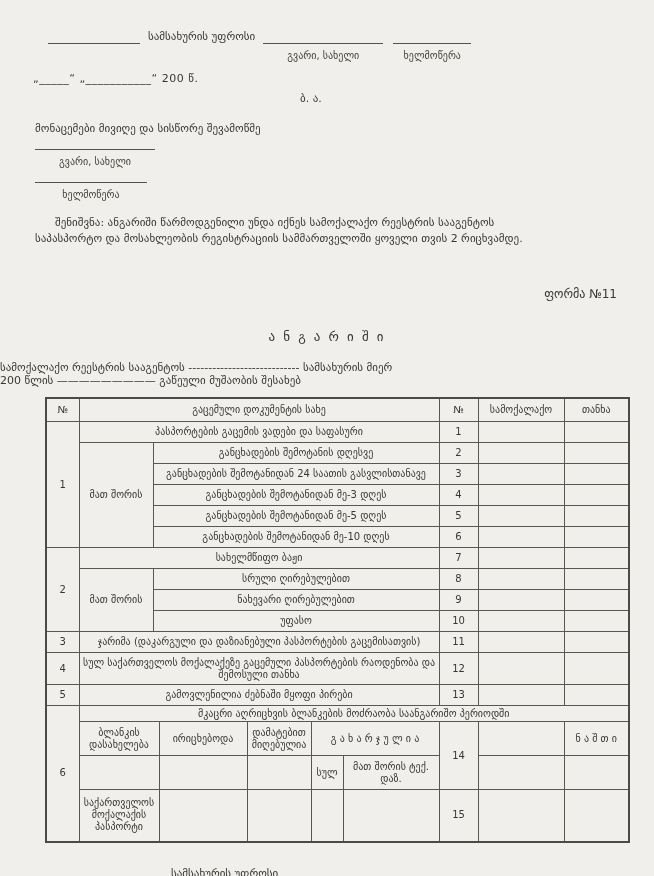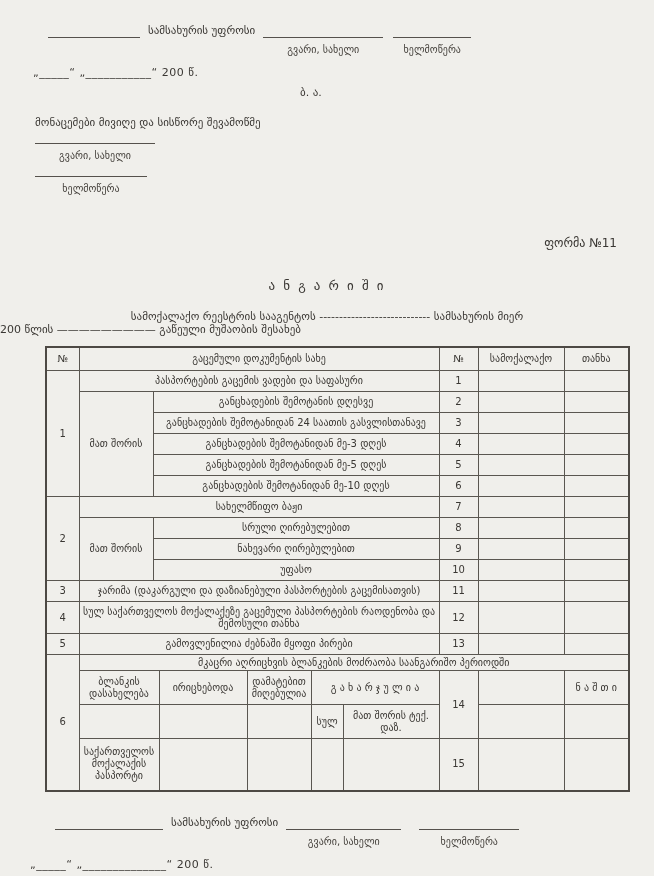--- a/index.html
+++ b/index.html
@@ -6,21 +6,21 @@
   .page{
     position:relative;
     width:654px;height:876px;
     margin:0 auto;
     background:#f0efeb;
     background-image:radial-gradient(ellipse at 50% 40%, #f3f2ee 0%, #eeedе8 70%, #e9e8e3 100%);
     font-family:"DejaVu Sans",sans-serif;
     color:#3a3733;
     overflow:hidden;
     box-sizing:border-box;
-    padding-top:24px;
+    padding-top:30px;
   }
   .row{display:flex;align-items:flex-start;}
   .ln{display:inline-block;border-bottom:1px solid #55514c;height:13px;}
   .field{display:inline-block;text-align:center;}
   .field .fln{display:block;border-bottom:1px solid #55514c;height:13px;width:100%;}
   .field .flabel{font-size:10px;margin-top:1px;color:#46423d;}
   .txt{font-size:11px;line-height:14px;}
 
   
   .sigrow-top{margin-left:48px;}
@@ -30,21 +30,21 @@
 
   
   .ver{margin-left:35px;margin-top:17px;flex-direction:column;}
   .ver .t{margin-right:28px;}
   .note{font-size:11px;line-height:16px;margin-top:13px;}
   .note .l1{margin-left:55px;}
   .note .l2{margin-left:35px;}
 
   .formno{text-align:right;padding-right:37px;font-size:12px;margin-top:40px;}
   .rtitle{text-align:center;font-size:13px;letter-spacing:2px;margin-top:28px;font-weight:bold;font-weight:normal;}
-  .rsub1{text-align:center;font-size:11px;margin-top:17px;}
+  .rsub1{font-size:11px;margin-top:17px;}
   .rsub2{font-size:11px;}
 
   
   table.rep{border-collapse:collapse;table-layout:fixed;margin:10px 0 0 45px;width:583px;border:2px solid #4d4944;}
   table.rep td{border:1px solid #5a5650;font-size:10px;line-height:12px;padding:1px 2px;text-align:center;vertical-align:middle;color:#3a3733;overflow:hidden;}
   td.hd{height:20px;font-size:10px;}
   td.secno{vertical-align:top;padding-top:4px;font-size:10.5px;}
   td.no{font-size:10.5px;}
   td.lft{text-align:left;padding-left:7px;}
   td.ctr{text-align:center;}
@@ -85,20 +85,24 @@
     <span class="txt t">მონაცემები მივიღე და სისწორე შევამოწმე</span>
     <span class="field" style="width:120px">
       <span class="fln"></span>
       <span class="flabel">გვარი, სახელი</span>
     </span>
     <span style="width:16px"></span>
     <span class="field" style="width:112px">
       <span class="fln"></span>
       <span class="flabel">ხელმოწერა</span>
     </span>
+  </div>
+  <div class="note">
+    <div class="l1">შენიშვნა: ანგარიში წარმოდგენილი უნდა იქნეს სამოქალაქო რეესტრის სააგენტოს</div>
+    <div class="l2">საპასპორტო და მოსახლეობის რეგისტრაციის სამმართველოში ყოველი თვის 2 რიცხვამდე.</div>
   </div>
 
   <div class="formno">ფორმა №11</div>
 
   <div class="rtitle">ა ნ გ ა რ ი შ ი</div>
   <div class="rsub1">
     <span>სამოქალაქო რეესტრის სააგენტოს</span>
     <span>----------------------------</span>
     <span>სამსახურის მიერ</span>
   </div>

